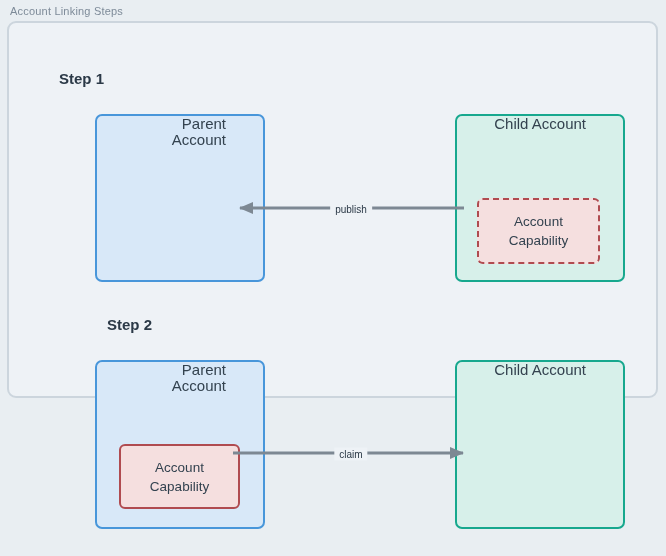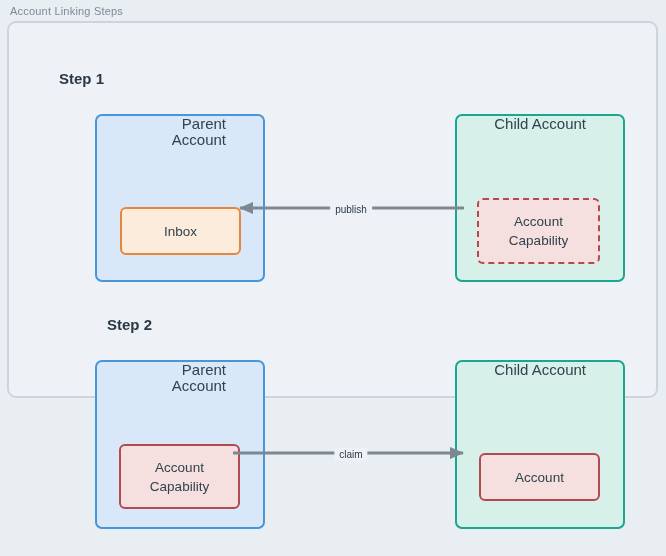--- a/index.html
+++ b/index.html
@@ -112,46 +112,40 @@
 
 <div class="diagram-title">Account Linking Steps</div>
 
 <div class="container">
 
   <div class="step-label s1">Step 1</div>
 
   <div class="acct-box parent p1">
     <div class="acct-title">Parent Account</div>
   </div>
-  <div class="inner-box inbox">
-    <span class="inner-label">Inbox</span>
-  </div>
 
   <div class="acct-box child c1">
     <div class="acct-title">Child Account</div>
   </div>
   <div class="inner-box cap-dashed">
     <span class="inner-label">Account Capability</span>
   </div>
 
   <div class="step-label s2">Step 2</div>
 
   <div class="acct-box parent p2">
     <div class="acct-title">Parent Account</div>
   </div>
   <div class="inner-box cap-solid">
     <span class="inner-label">Account Capability</span>
   </div>
 
   <div class="acct-box child c2">
     <div class="acct-title">Child Account</div>
   </div>
-  <div class="inner-box account">
-    <span class="inner-label">Account</span>
-  </div>
 
 </div>
 
 <svg class="arrow-layer" viewBox="0 0 666 556" xmlns="http://www.w3.org/2000/svg">
   <defs>
     <marker id="arrowhead" markerUnits="userSpaceOnUse" markerWidth="14" markerHeight="12" refX="13" refY="6" orient="auto">
       <path d="M0,0 L14,6 L0,12 Z" style="fill: var(--arrow-color, #7d8893);"></path>
     </marker>
   </defs>
   <line class="arrow-line" x1="464" y1="208" x2="240" y2="208" marker-end="url(#arrowhead)"></line>

